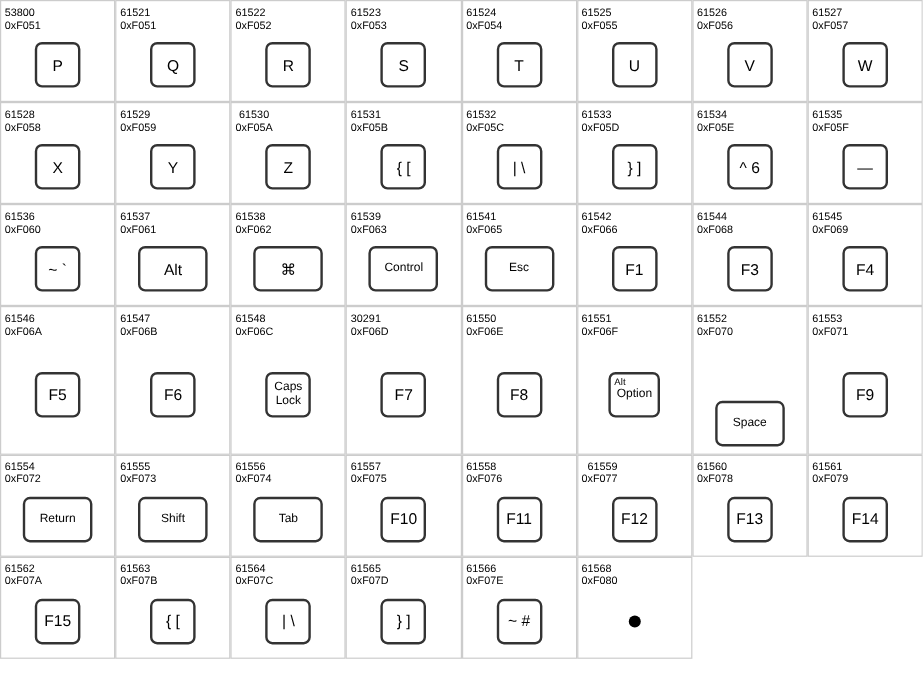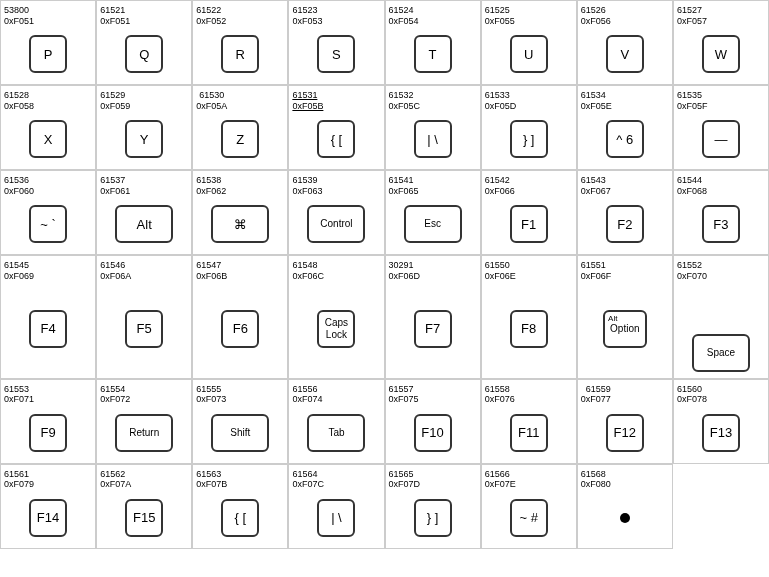--- a/index.html
+++ b/index.html
@@ -142,21 +142,21 @@
       </div>
     </div>
     <div class="cell">
       <div class="cell-meta" style="white-space: pre; text-align: center;">61530
 0xF05A</div>
       <div class="key-wrapper">
         <div class="key" style="position: relative; white-space: pre;">Z</div>
       </div>
     </div>
     <div class="cell">
-      <div class="cell-meta" style="white-space: pre; text-decoration: underline;">61531
+      <div class="cell-meta" style="white-space: pre;">61531
 0xF05B</div>
       <div class="key-wrapper">
         <div class="key" style="position: relative; white-space: pre;">{ [</div>
       </div>
     </div>
     <div class="cell">
       <div class="cell-meta" style="white-space: pre;">61532
 0xF05C</div>
       <div class="key-wrapper">
         <div class="key" style="position: relative; white-space: pre;">| \</div>
@@ -216,27 +216,20 @@
 0xF065</div>
       <div class="key-wrapper">
         <div class="key wide small-text" style="position: relative; white-space: pre;">Esc</div>
       </div>
     </div>
     <div class="cell">
       <div class="cell-meta" style="white-space: pre;">61542
 0xF066</div>
       <div class="key-wrapper">
         <div class="key" style="position: relative; white-space: pre;">F1</div>
-      </div>
-    </div>
-    <div class="cell">
-      <div class="cell-meta" style="white-space: pre;">61543
-0xF067</div>
-      <div class="key-wrapper">
-        <div class="key" style="position: relative; white-space: pre;">F2</div>
       </div>
     </div>
     <div class="cell">
       <div class="cell-meta" style="white-space: pre;">61544
 0xF068</div>
       <div class="key-wrapper">
         <div class="key" style="position: relative; white-space: pre;">F3</div>
       </div>
     </div>
     <div class="cell">

